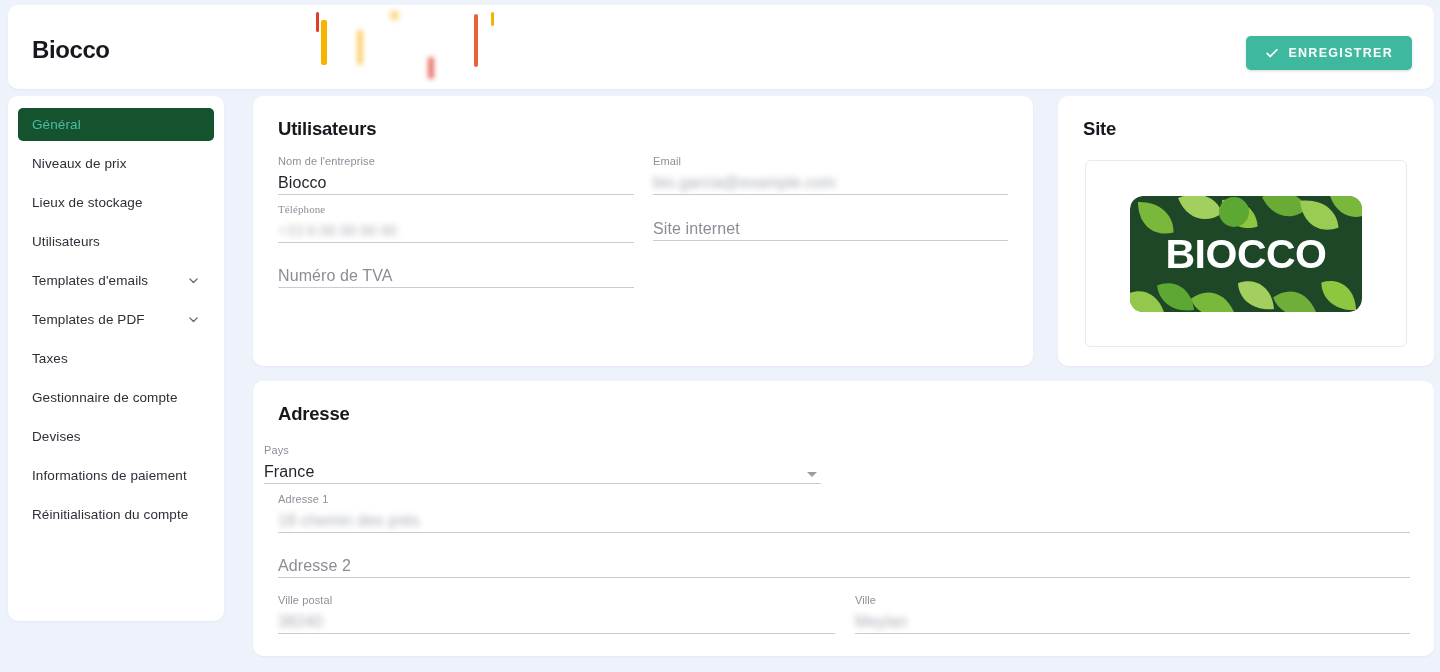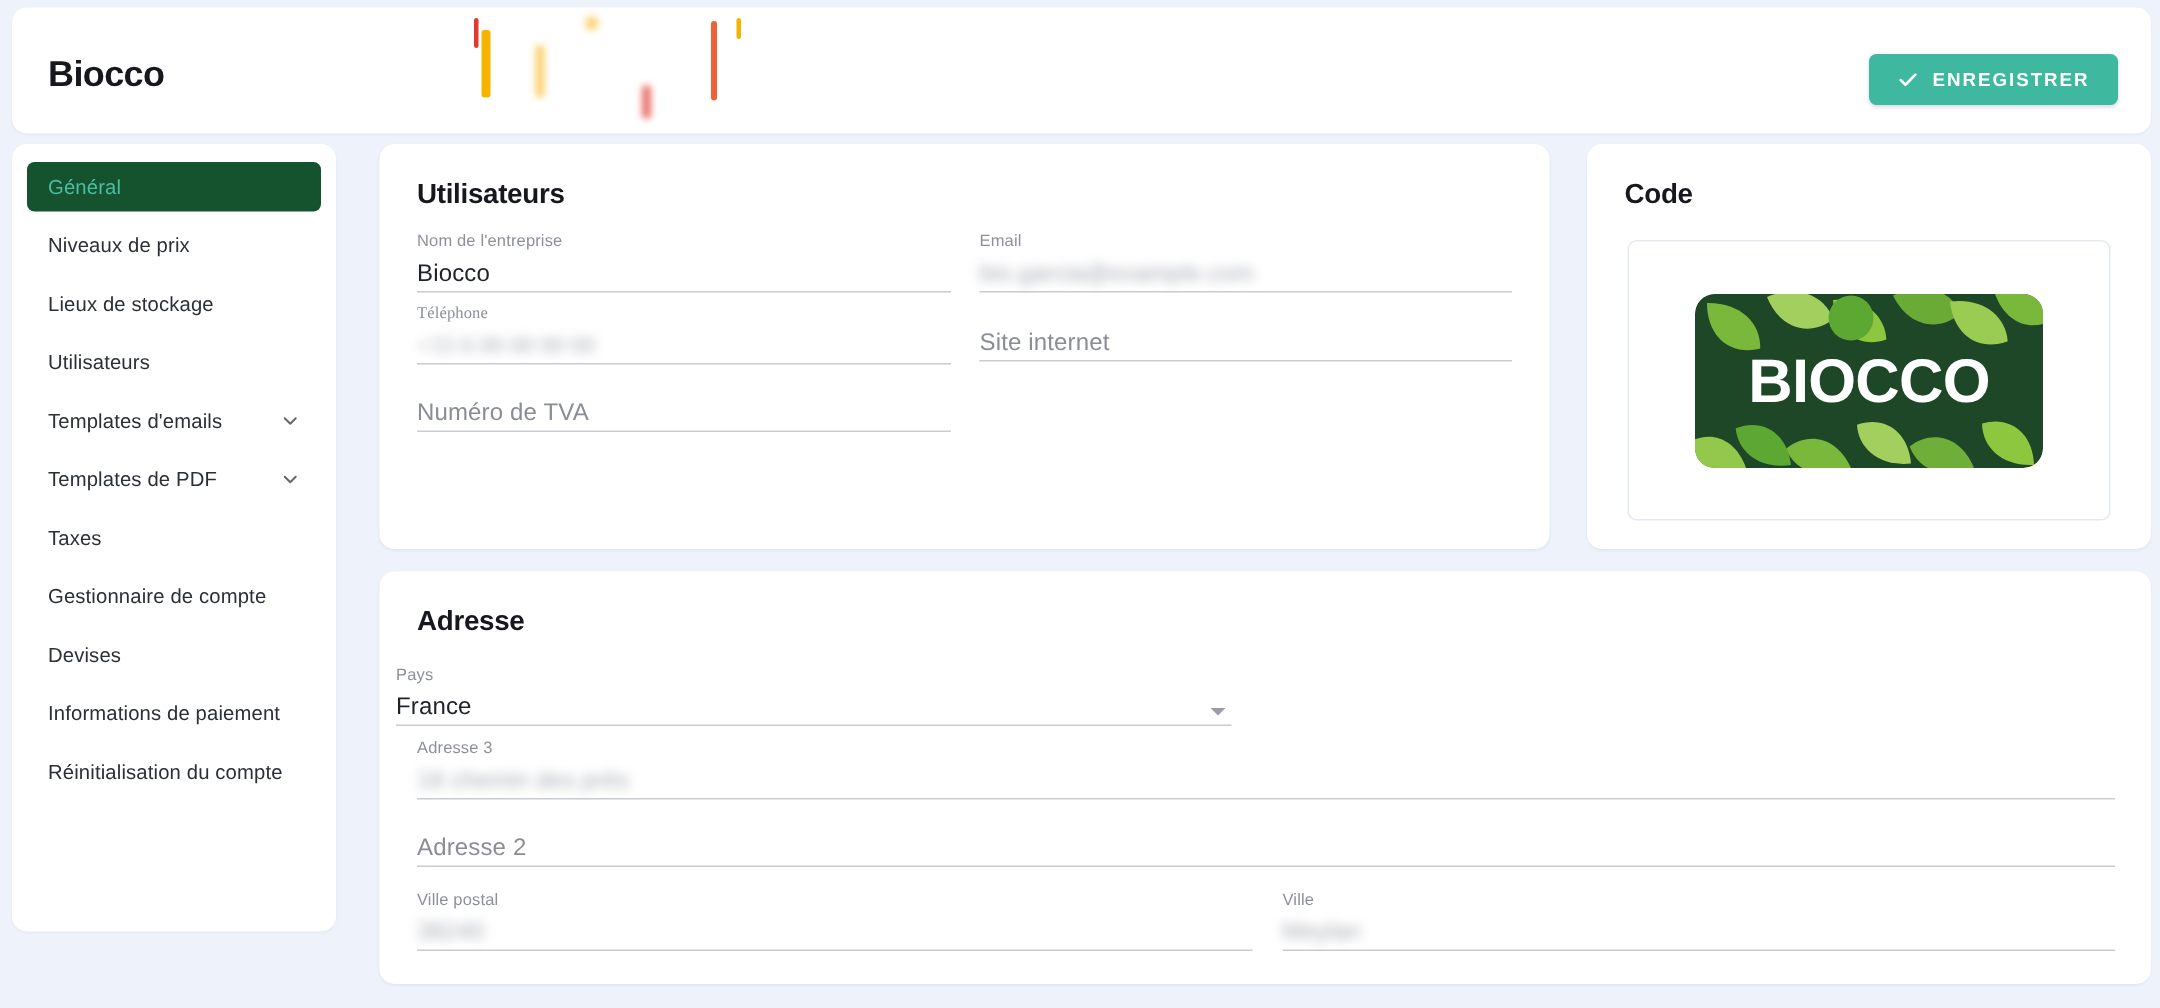--- a/index.html
+++ b/index.html
@@ -251,21 +251,21 @@
       <span class="f-underline"></span>
     </div>
 
     <div class="field" style="left:25px; top:168px; width:356px;">
       <span class="f-value placeholder">Numéro de TVA</span>
       <span class="f-underline"></span>
     </div>
   </section>
 
   <section class="card" id="logo-card">
-    <div class="card-title">Code</div>
+    <div class="card-title">Site</div>
 
     <div class="logo-frame">
       <svg class="logo-mark" viewBox="0 0 232 116">
         <defs>
           <clipPath id="logoClip">
               <rect x="0" y="0" width="232" height="116" rx="13"></rect>
             </clipPath>
           <g id="leafShape">
             <path d="M0 0 C 22 -6 40 4 44 22 C 26 32 6 24 0 0 Z"></path>
           </g>
@@ -326,21 +326,21 @@
     <div class="card-title">Adresse</div>
 
     <div class="field" style="left:11px; top:63px; width:557px;">
       <span class="f-label">Pays</span>
       <span class="f-value">France</span>
       <span class="f-underline"></span>
       <span class="dropdown-caret"></span>
     </div>
 
     <div class="field redacted" style="left:25px; top:112px; width:1132px;">
-      <span class="f-label">Adresse 3</span>
+      <span class="f-label">Adresse 1</span>
       <span class="f-value">18 chemin des prés</span>
       <span class="f-underline"></span>
     </div>
 
     <div class="field" style="left:25px; top:173px; width:1132px;">
       <span class="f-value placeholder">Adresse 2</span>
       <span class="f-underline"></span>
     </div>
 
     <div class="field redacted" style="left:25px; top:213px; width:557px;">

